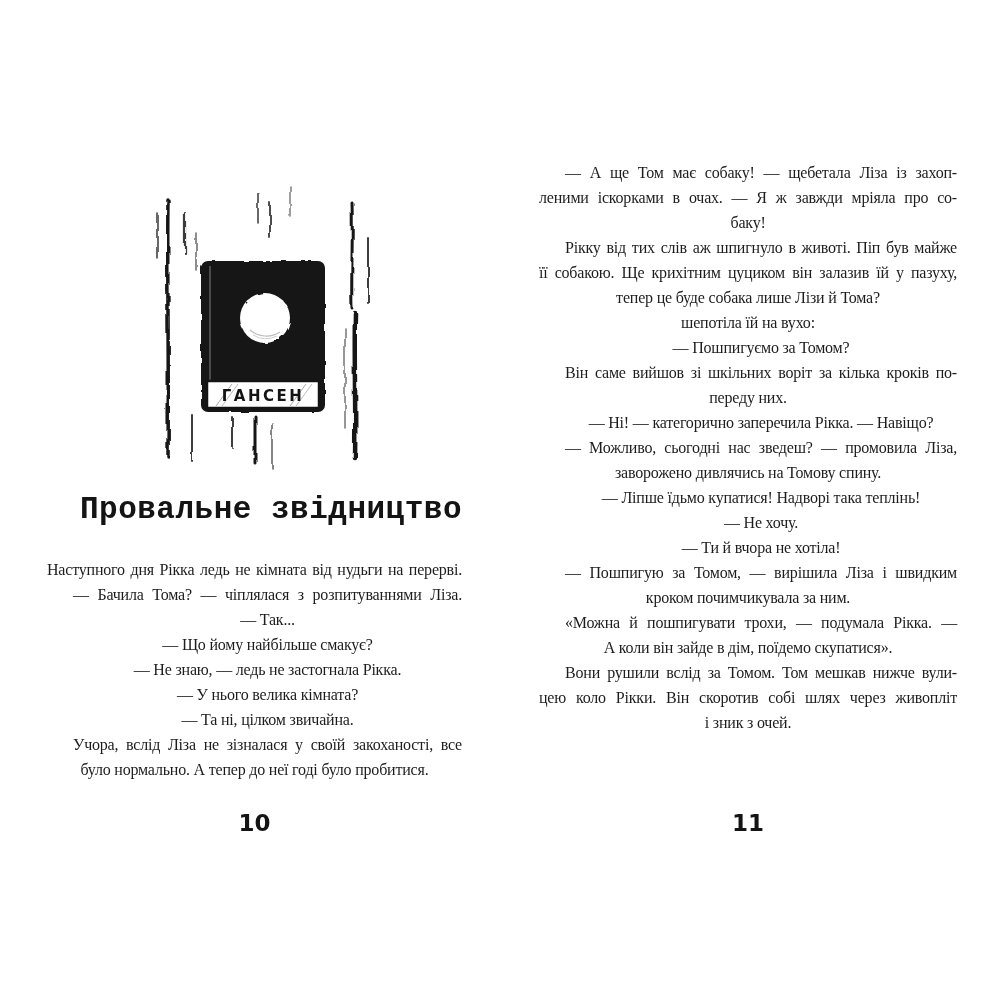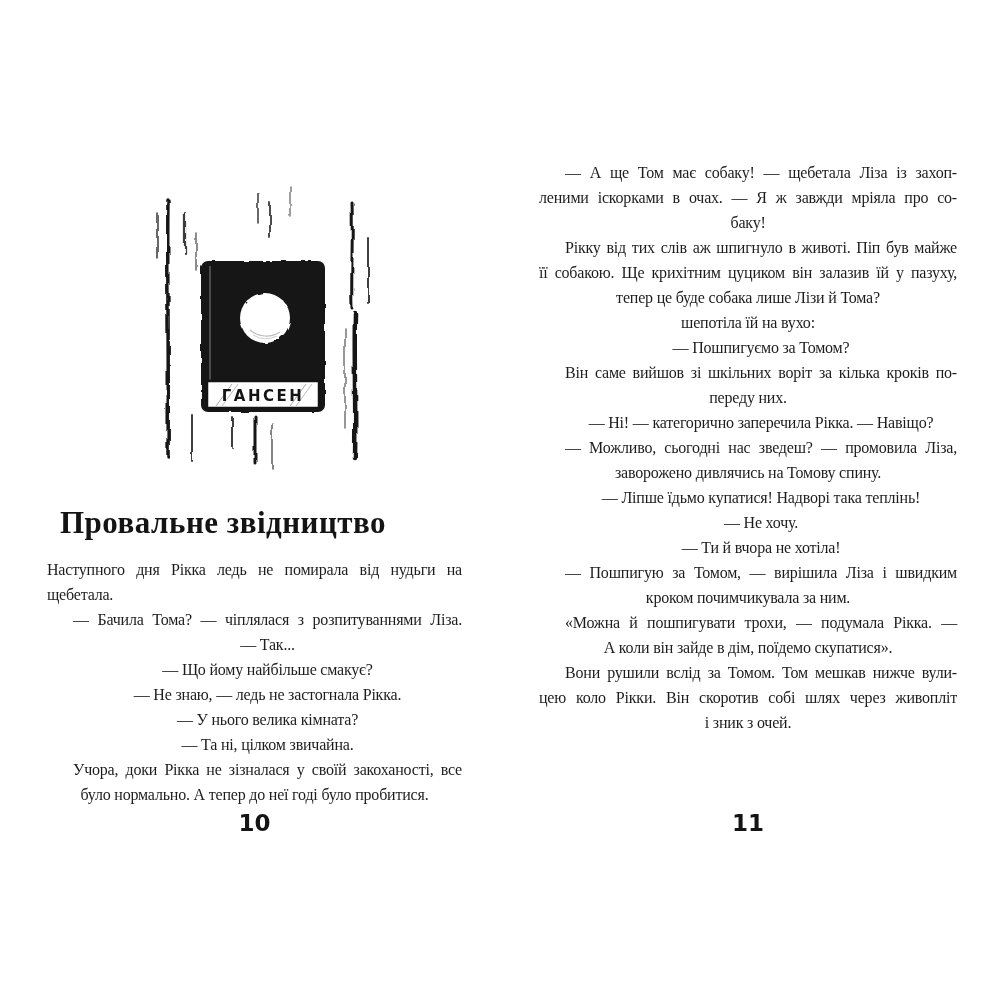--- a/index.html
+++ b/index.html
@@ -18,27 +18,27 @@
     letter-spacing: -0.2px;
   }
   #left-body  { left: 47px;  top: 557px; width: 415px; }
   #right-body { left: 539px; top: 160px; width: 418px; }
   .line { text-align: center; white-space: normal; }
   .line.fill { text-align: justify; text-align-last: justify; }
   .line.indent { padding-left: 26px; }
   .chapter-title {
     position: absolute;
     left: 47px; top: 492px; width: 415px;
-    text-align: left;
-    font-family: Liberation Serif, serif;
+    text-align: right;
+    font-family: Liberation Mono, monospace;
     font-weight: 700;
     font-size: 31px;
     letter-spacing: 0.5px;
     color: #141414;
-    margin: 13px;
+    margin: 0;
   }
   .page-number {
     position: absolute;
     top: 810px;
     text-align: center;
     font-family: "DejaVu Sans", sans-serif;
     font-weight: 700;
     font-size: 23px;
     color: #141414;
   }
@@ -111,28 +111,28 @@
           <line x1="152" y1="228" x2="168" y2="206" stroke="#a8a8a8" stroke-width="1"></line>
           <line x1="158" y1="228" x2="174" y2="206" stroke="#bdbdbd" stroke-width="1"></line>
           <text class="nameplate-text" x="125" y="223" text-anchor="middle">ГАНСЕН</text>
         </g>
       </g>
     </svg>
 
     <h1 class="chapter-title">Провальне звідництво</h1>
 
     <div id="left-body" class="page-body">
-        <div class="line fill">Наступного дня Рікка ледь не помирала від нудьги на щебетала.</div>
+        <div class="line fill">Наступного дня Рікка ледь не кімната від нудьги на перерві.</div>
         <div class="line indent fill">— Бачила Тома? — чіплялася з розпитуваннями Ліза.</div>
         <div class="line indent">— Так...</div>
         <div class="line indent">— Що йому найбільше смакує?</div>
         <div class="line indent">— Не знаю, — ледь не застогнала Рікка.</div>
         <div class="line indent">— У нього велика кімната?</div>
         <div class="line indent">— Та ні, цілком звичайна.</div>
-        <div class="line indent fill">Учора, доки Рікка не зізналася у своїй закоханості, все</div>
+        <div class="line indent fill">Учора, вслід Ліза не зізналася у своїй закоханості, все</div>
         <div class="line">було нормально. А тепер до неї годі було пробитися.</div>
       </div>
 
     <div id="page-number-left" class="page-number">10</div>
   </div>
 
   <div>
     <div id="right-body" class="page-body">
         <div class="line indent fill">— А ще Том має собаку! — щебетала Ліза із захоп-</div>
         <div class="line fill">леними іскорками в очах. — Я ж завжди мріяла про со-</div>

